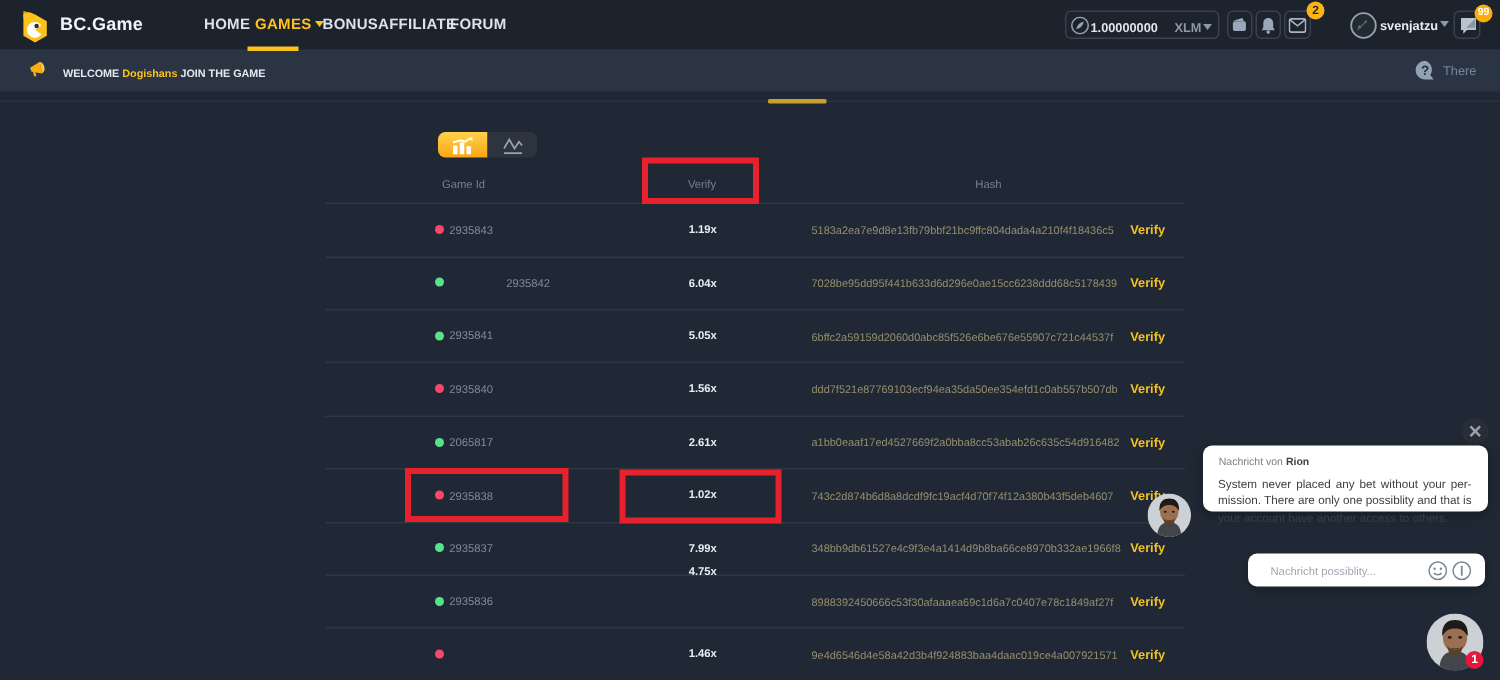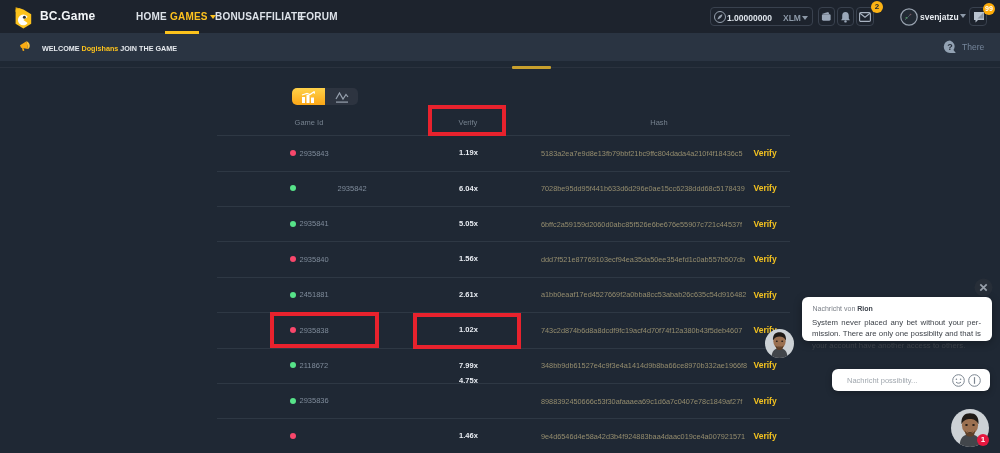--- a/index.html
+++ b/index.html
@@ -181,33 +181,33 @@
 <div class="hash" style="top:219.5px;">6bffc2a59159d2060d0abc85f526e6be676e55907c721c44537f</div>
 <div class="verify" style="top:218.8px;">Verify</div>
 <div class="sep" style="top:241.4px;"></div>
 <div class="dot" style="left:290.3px; top:256.2px; background:#f8476b;"></div>
 <div class="gid" style="left:299.5px; top:254.7px;">2935840</div>
 <div class="res" style="left:428.5px; top:254.4px;">1.56x</div>
 <div class="hash" style="top:254.9px;">ddd7f521e87769103ecf94ea35da50ee354efd1c0ab557b507db</div>
 <div class="verify" style="top:254.2px;">Verify</div>
 <div class="sep" style="top:276.8px;"></div>
 <div class="dot" style="left:290.3px; top:291.6px; background:#57e389;"></div>
-<div class="gid" style="left:299.5px; top:290.1px;">2451881</div>
+<div class="gid" style="left:299.5px; top:290.1px;">2065817</div>
 <div class="res" style="left:428.5px; top:289.8px;">2.61x</div>
 <div class="hash" style="top:290.3px;">a1bb0eaaf17ed4527669f2a0bba8cc53abab26c635c54d916482</div>
 <div class="verify" style="top:289.6px;">Verify</div>
 <div class="sep" style="top:312.2px;"></div>
 <div class="dot" style="left:290.3px; top:327.0px; background:#f8476b;"></div>
 <div class="gid" style="left:299.5px; top:325.5px;">2935838</div>
 <div class="res" style="left:428.5px; top:325.2px;">1.02x</div>
 <div class="hash" style="top:325.7px;">743c2d874b6d8a8dcdf9fc19acf4d70f74f12a380b43f5deb4607</div>
 <div class="verify" style="top:325.0px;">Verify</div>
 <div class="sep" style="top:347.6px;"></div>
 <div class="dot" style="left:290.3px; top:362.4px; background:#57e389;"></div>
-<div class="gid" style="left:299.5px; top:360.9px;">2118672</div>
+<div class="gid" style="left:299.5px; top:360.9px;">2935837</div>
 <div class="res" style="left:428.5px; top:360.6px;">7.99x</div>
 <div class="hash" style="top:361.1px;">348bb9db61527e4c9f3e4a1414d9b8ba66ce8970b332ae1966f8</div>
 <div class="verify" style="top:360.4px;">Verify</div>
 <div class="sep" style="top:383.0px;"></div>
 <div class="dot" style="left:290.3px; top:397.8px; background:#57e389;"></div>
 <div class="gid" style="left:299.5px; top:396.3px;">2935836</div>
 <div class="res" style="left:428.5px; top:376px;">4.75x</div>
 <div class="hash" style="top:396.5px;">8988392450666c53f30afaaaea69c1d6a7c0407e78c1849af27f</div>
 <div class="verify" style="top:395.8px;">Verify</div>
 <div class="sep" style="top:418.4px;"></div>

